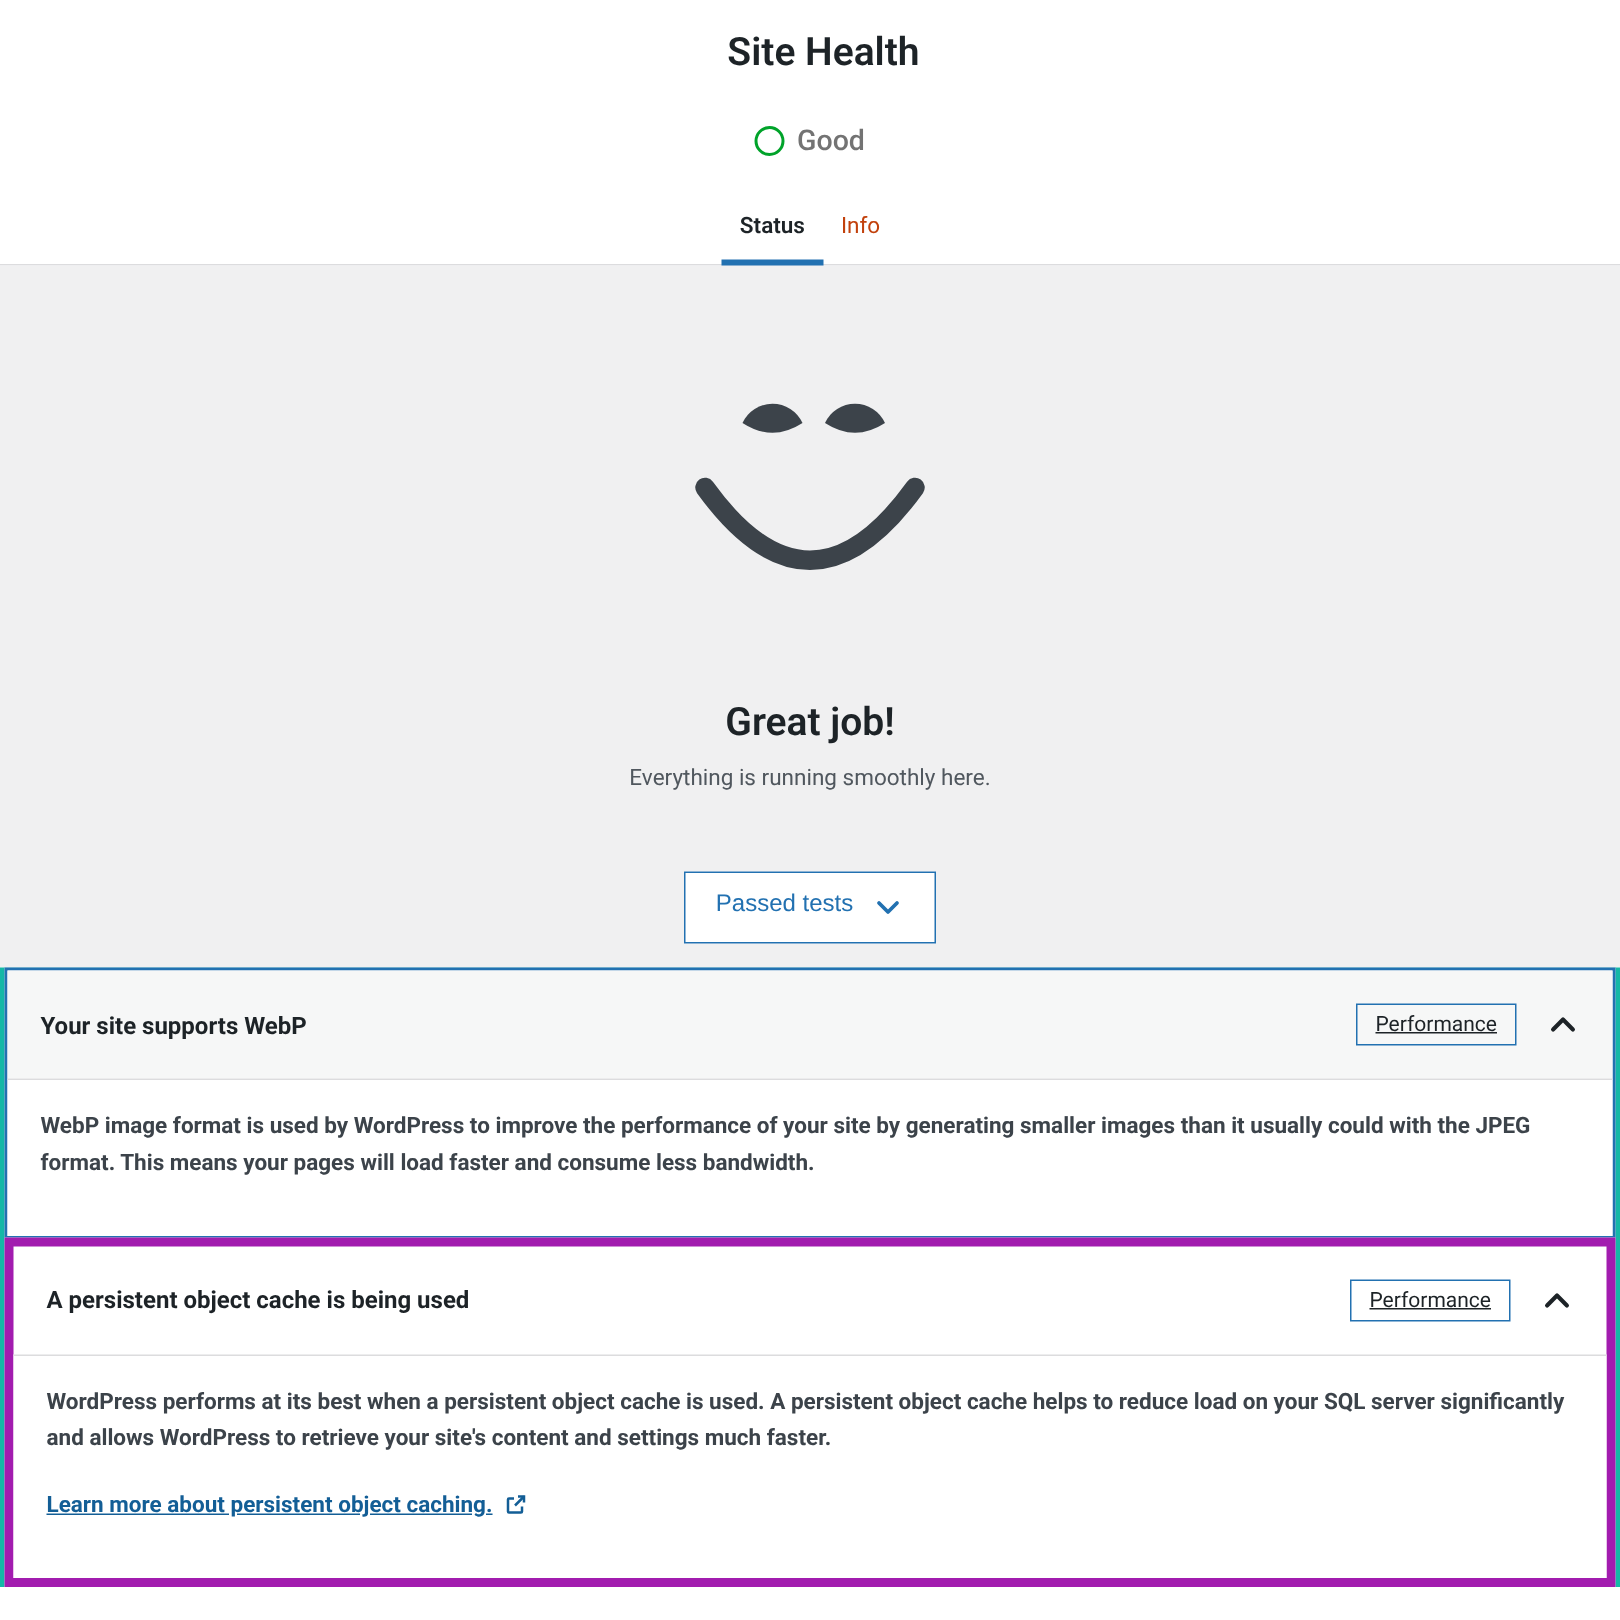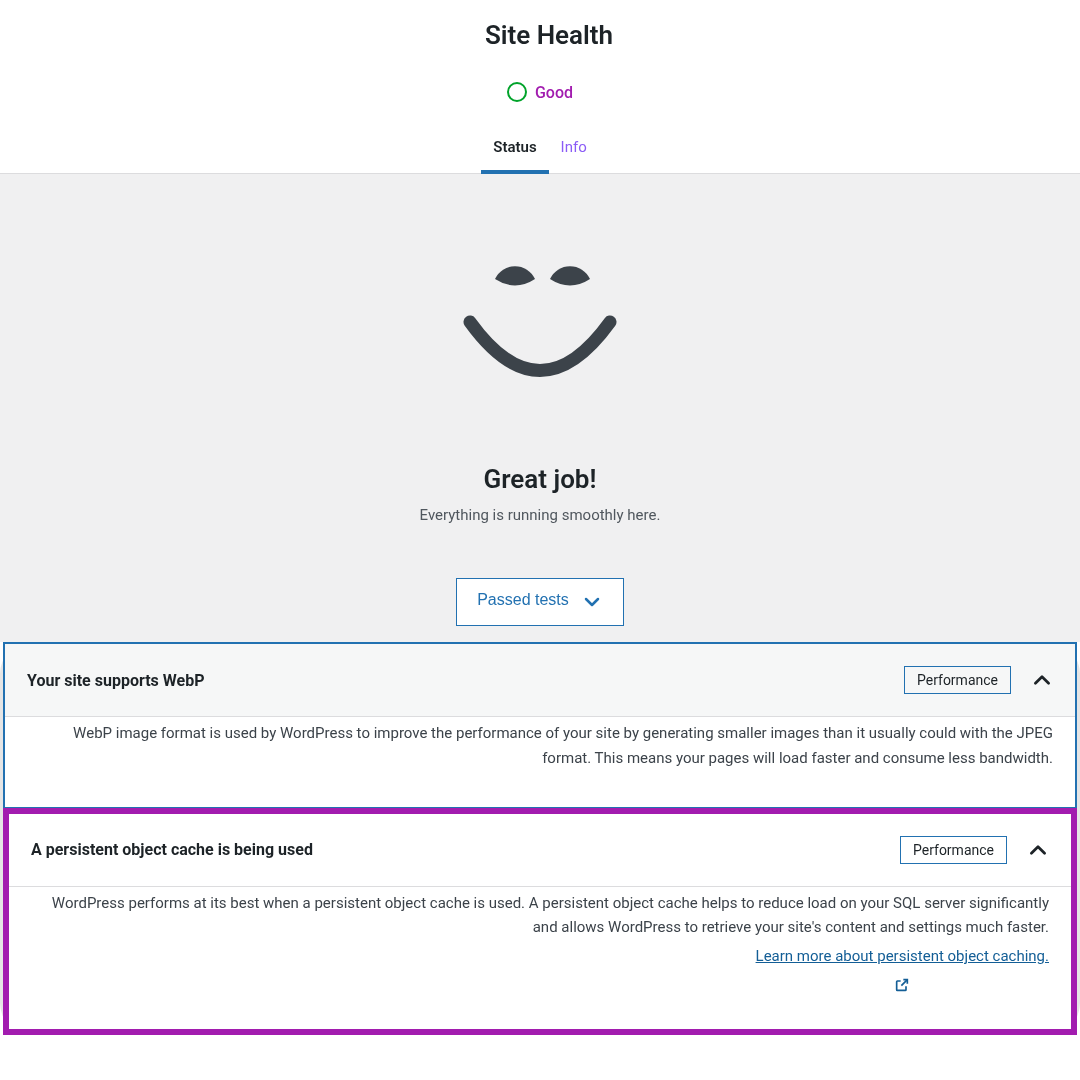--- a/index.html
+++ b/index.html
@@ -30,35 +30,35 @@
     margin-top: 32px;
   }
   .status-circle {
     width: 20px;
     height: 20px;
     border: 2.5px solid #00a32a;
     border-radius: 50%;
     display: inline-block;
   }
   .status-label {
-    font-size: 16px;
-    color: #a21caf;
+    font-size: 19px;
+    color: #737373;
     font-weight: 500;
   }
   .tabs {
     display: flex;
     justify-content: center;
     margin-top: 24px;
     border-bottom: 1px solid #dcdcde;
     background: #fff;
   }
   .tab {
     padding: 12px 12px 14px 12px;
     font-size: 15px;
-    color: #8b5cf6;
+    color: #c2410c;
     cursor: pointer;
     border-bottom: 4px solid transparent;
     margin-bottom: -1px;
   }
   .tab.active {
     font-weight: 600;
     color: #1d2327;
     border-bottom-color: #2271b1;
   }
   .main {
@@ -126,50 +126,51 @@
   .card-right {
     display: flex;
     align-items: center;
     gap: 20px;
   }
   .badge {
     border: 1.5px solid #2271b1;
     color: #1d2327;
     font-size: 14px;
     padding: 5px 12px;
+    text-decoration: underline;
   }
   .chevron {
     width: 22px;
     height: 22px;
     display: flex;
     align-items: center;
     justify-content: center;
   }
   .card-body {
-    padding: 4px 22px 36px 22px;
+    padding: 18px 22px 36px 22px;
     font-size: 15px;
     line-height: 1.65;
     color: #3c434a;
-    text-align: right;
+    text-align: left;
     background:#fff;
     border-top: 1px solid #dcdcde;
+    font-weight: bold;
   }
   .card.selected .card-body { border-top: 1px solid #dcdcde; }
   .link {
     color: #135e96;
     text-decoration: underline;
     display: inline-flex;
     align-items: center;
     gap: 8px;
-    margin-top: 4px;
+    margin-top: 20px;
     cursor:pointer;
-    flex-direction:column;
   }
   .ext-icon{display:inline-flex;}
-  .section-wrap{ background:#e5e5e5; padding-bottom:0;border-radius:32px; }
+  .section-wrap{ background:#14b8a6; padding-bottom:0; }
   .card + .card { margin-top: -1px; }
 </style>
 </head>
 <body>
 
 <div class="header">
   <div class="title">Site Health</div>
   <div class="status-row">
     <span class="status-circle"></span>
     <span class="status-label">Good</span>

